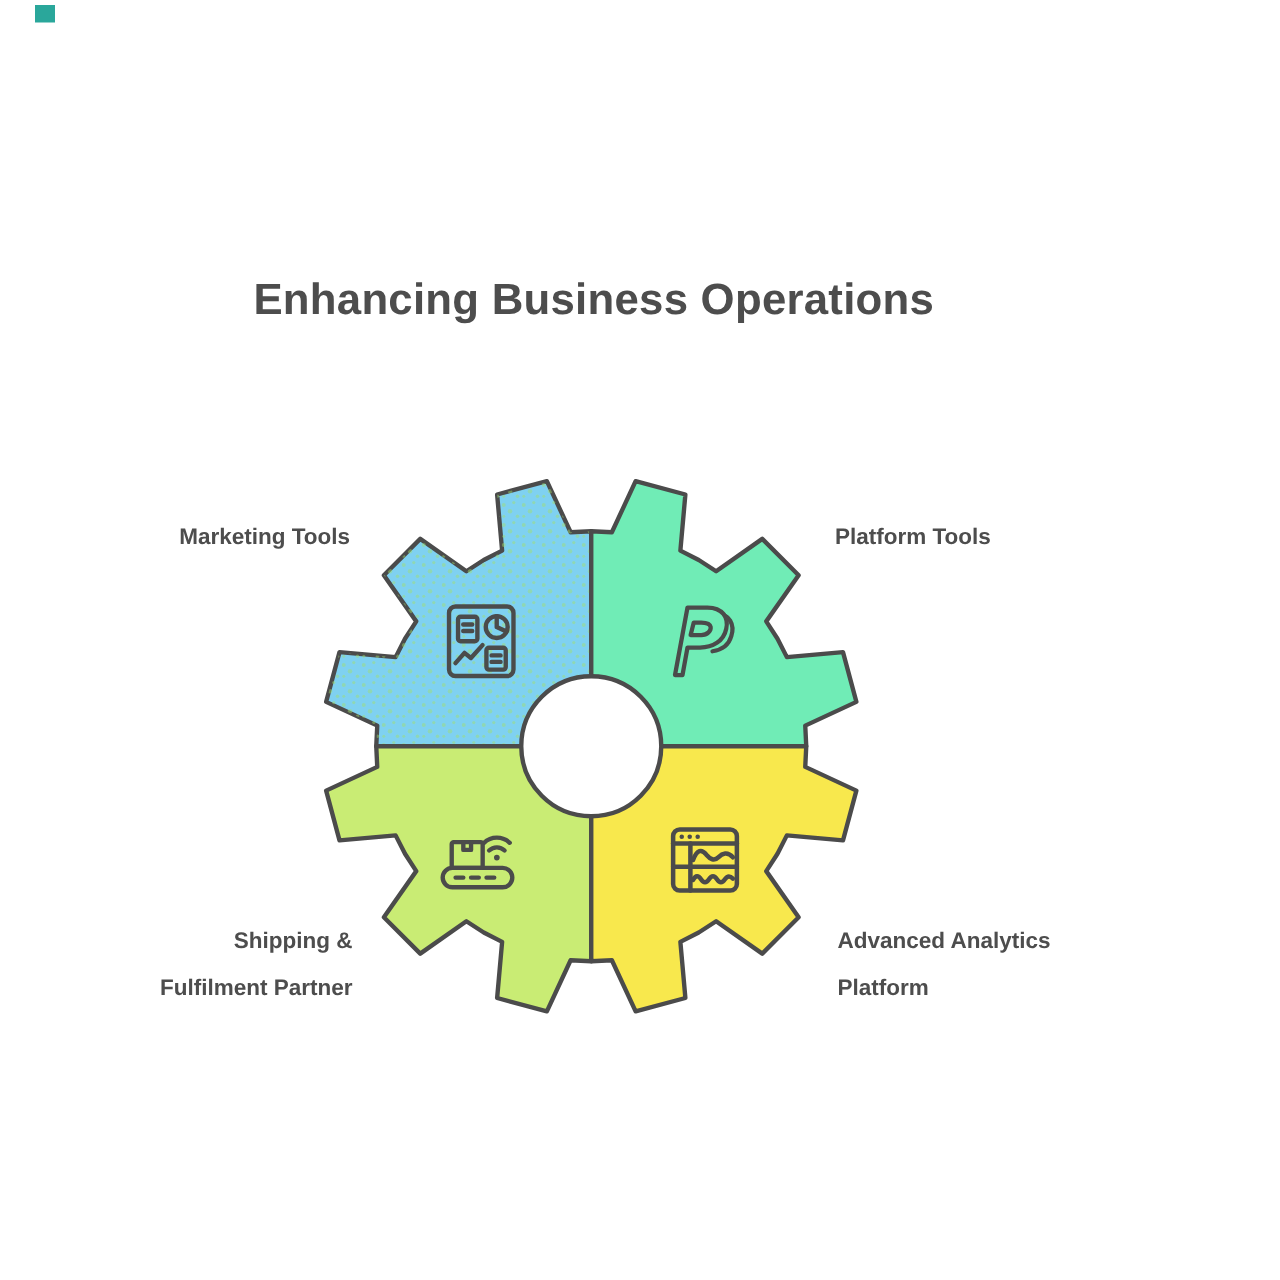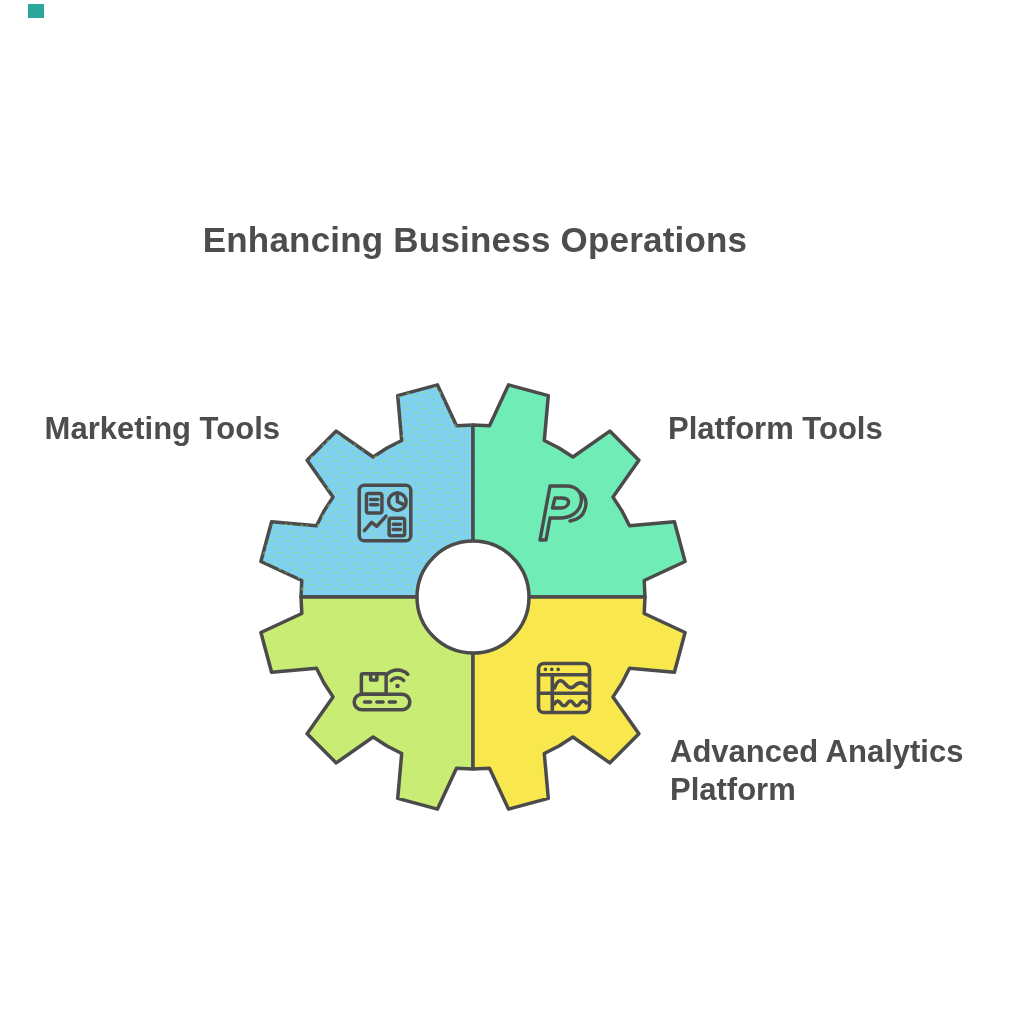--- a/index.html
+++ b/index.html
@@ -9,21 +9,21 @@
   .page-title{position:absolute;left:112px;top:220px;width:726px;text-align:center;
               font-size:35px;font-weight:700;color:#4d4d4d;letter-spacing:0.2px;}
   .gear-svg{position:absolute;left:0;top:0;}
   .gear-svg path.seg{stroke:#4b4b4b;stroke-width:3.5;stroke-linejoin:round;}
   .gear-svg path.tex{stroke:none;}
   .gear-svg circle.hub{fill:#ffffff;stroke:#4b4b4b;stroke-width:3.5;}
   .speck-dot{fill:#9fdf6a;opacity:0.45;}
   .iconsvg{position:absolute;stroke:#4b4b4b;fill:none;stroke-width:3.4;
            stroke-linecap:round;stroke-linejoin:round;}
   .iconsvg .solid{fill:#4b4b4b;stroke:none;}
-  .seg-label{position:absolute;font-size:31px;font-weight:700;color:#4d4d4d;
+  .seg-label{position:absolute;font-size:18px;font-weight:700;color:#4d4d4d;
              line-height:38px;white-space:pre-line;}
   .lbl-marketing{right:744px;top:410px;text-align:right;}
   .lbl-financial{left:668px;top:410px;text-align:left;}
   .lbl-shipping{right:742px;top:733px;text-align:right;}
   .lbl-analytics{left:670px;top:733px;text-align:left;}
 </style>
 </head>
 <body>
 
 <div class="canvas">
@@ -83,15 +83,17 @@
     <circle class="solid" cx="14.5" cy="14.5" r="1.7"></circle>
     <circle class="solid" cx="20.5" cy="14.5" r="1.7"></circle>
     <circle class="solid" cx="26.5" cy="14.5" r="1.7"></circle>
     <path d="M21,19.5 V55 M8,37 H56"></path>
     <path d="M23,32 C26,24 29.5,23.5 33,28 C36,31.5 39,33 42,30 C45,27 49,25.5 53,30"></path>
     <path d="M23,47 C25,43.5 27,43.5 29,46.5 C31,49.5 33,49.5 35,46.5 C37,43.5 39,43.5 41,46.5 C43,49.5 45,49.5 47,46.5 C49,43.5 51,44 53,46"></path>
   </svg>
 
   <div class="seg-label lbl-marketing">Marketing Tools</div>
   <div class="seg-label lbl-financial">Platform Tools</div>
+  <div class="seg-label lbl-shipping">Shipping &amp;
+Fulfilment Partner</div>
   <div class="seg-label lbl-analytics">Advanced Analytics
 Platform</div>
 </div>
 
 </body></html>

